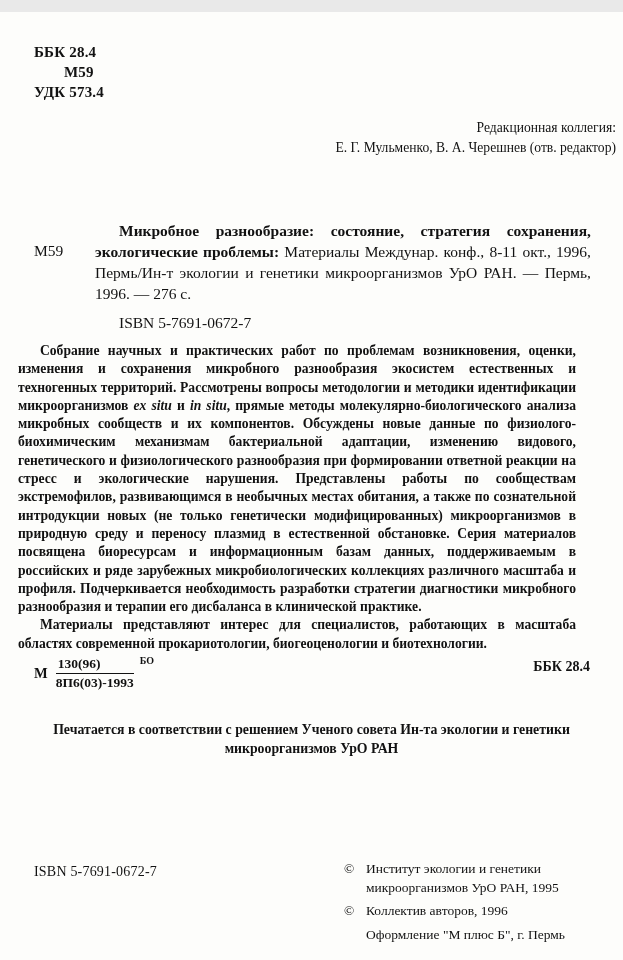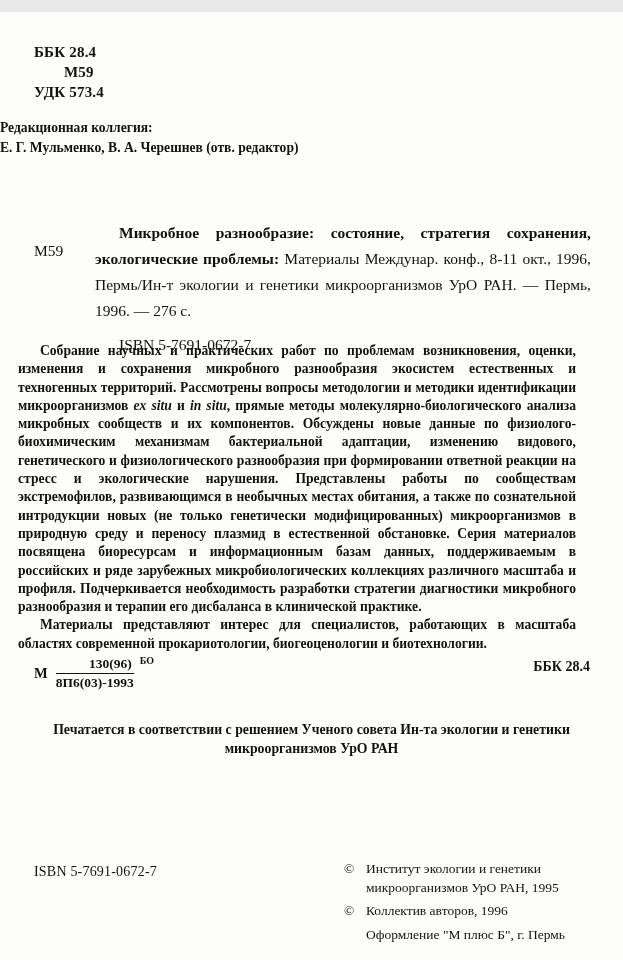--- a/index.html
+++ b/index.html
@@ -19,51 +19,51 @@
 
   .top-codes {
     position: absolute; top: 30px; left: 34px;
     font-size: 15px; font-weight: 700; line-height: 20px;
     letter-spacing: 0.2px;
   }
   .top-codes .m59 { padding-left: 30px; }
 
   .editorial {
     position: absolute; top: 107px; left: 0; right: 7px;
-    text-align: left; font-size: 13.6px; line-height: 18.6px; font-weight: bold;
+    text-align: right; font-size: 13.6px; line-height: 18.6px;
   }
   .ed-heading { margin-bottom: 1px; }
 
   .entry-code {
     position: absolute; left: 34px; top: 230px;
     font-size: 15.5px;
   }
   .entry {
     position: absolute; left: 95px; top: 208px; width: 496px;
-    font-size: 15.5px; line-height: 26px; text-align: justify;
+    font-size: 15.5px; line-height: 21px; text-align: justify;
   }
   .entry-p { margin: 0; text-indent: 24px; }
   .b { font-weight: 700; }
   .entry-isbn { margin: 8px 0 0; text-indent: 24px; }
 
   .annotation {
     position: absolute; left: 18px; top: 330px; width: 558px;
     font-size: 13.6px; font-weight: 700; line-height: 18.3px;
     text-align: justify;
   }
   .annotation p { margin: 0; text-indent: 22px; }
   .annotation i { font-style: italic; }
 
   .catalog-number {
     position: absolute; left: 34px; top: 644px;
     display: flex; align-items: center;
     font-size: 13.5px; font-weight: 700;
   }
   .cn-prefix { margin-right: 8px; font-size: 14.5px; }
-  .fraction { display: inline-flex; flex-direction: column; text-align: right; }
+  .fraction { display: inline-flex; flex-direction: column; text-align: left; }
   .fraction .num { border-bottom: 1.5px solid #121212; padding: 0 2px 1px; }
   .fraction .den { padding-top: 1px; }
   .cn-suffix { margin-left: 6px; align-self: flex-start; margin-top: -1px; font-size: 10px; }
 
   .bbk-right {
     position: absolute; right: 33px; top: 647px;
     font-size: 14px; font-weight: 700;
   }
 
   .print-note {

